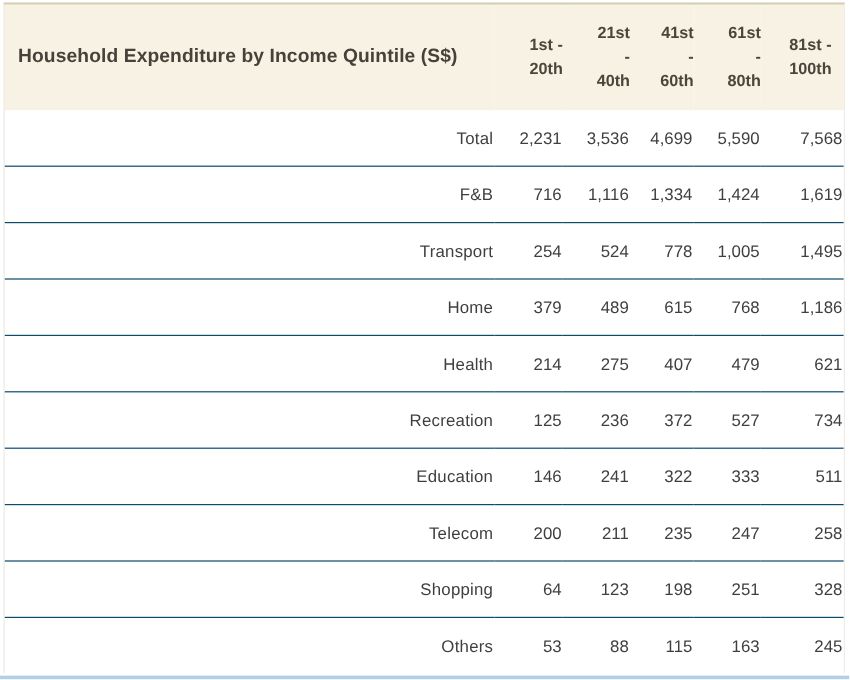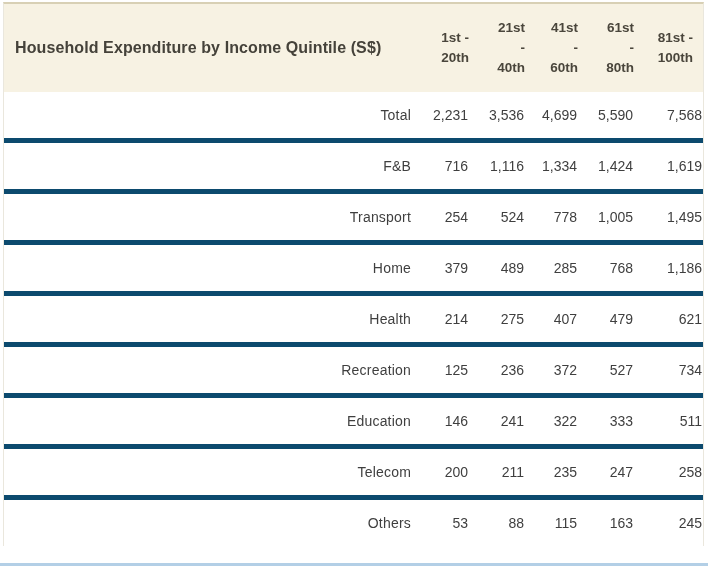--- a/index.html
+++ b/index.html
@@ -48,21 +48,21 @@
     padding: 6px 0;
   }
   th.col-head.last-col { padding-right: 10px; }
   tbody td {
     height: 44px;
     vertical-align: middle;
     font-size: 14px;
     color: #3f3f3f;
     background: #ffffff;
   }
-  tbody tr + tr td { border-top: 5px solid #0c4a6e; }
+  tbody tr + tr td { border-top: 1px solid #0c4a6e; }
   td.row-label {
     text-align: right;
     padding-left: 11px;
     letter-spacing: 0.2px;
   }
   td.num-cell { text-align: right; }
   td.num-cell.last-col, th.col-head.last-col { }
   .bottom-rule {
     position: absolute;
     left: 0;
@@ -126,21 +126,21 @@
             <td class="num-cell">254</td>
             <td class="num-cell">524</td>
             <td class="num-cell">778</td>
             <td class="num-cell">1,005</td>
             <td class="num-cell last-col">1,495</td>
           </tr>
           <tr>
             <td class="row-label">Home</td>
             <td class="num-cell">379</td>
             <td class="num-cell">489</td>
-            <td class="num-cell">285</td>
+            <td class="num-cell">615</td>
             <td class="num-cell">768</td>
             <td class="num-cell last-col">1,186</td>
           </tr>
           <tr>
             <td class="row-label">Health</td>
             <td class="num-cell">214</td>
             <td class="num-cell">275</td>
             <td class="num-cell">407</td>
             <td class="num-cell">479</td>
             <td class="num-cell last-col">621</td>
@@ -163,20 +163,28 @@
           </tr>
           <tr>
             <td class="row-label">Telecom</td>
             <td class="num-cell">200</td>
             <td class="num-cell">211</td>
             <td class="num-cell">235</td>
             <td class="num-cell">247</td>
             <td class="num-cell last-col">258</td>
           </tr>
           <tr>
+            <td class="row-label">Shopping</td>
+            <td class="num-cell">64</td>
+            <td class="num-cell">123</td>
+            <td class="num-cell">198</td>
+            <td class="num-cell">251</td>
+            <td class="num-cell last-col">328</td>
+          </tr>
+          <tr>
             <td class="row-label">Others</td>
             <td class="num-cell">53</td>
             <td class="num-cell">88</td>
             <td class="num-cell">115</td>
             <td class="num-cell">163</td>
             <td class="num-cell last-col">245</td>
           </tr>
         </tbody>
     </table>
   </div>

